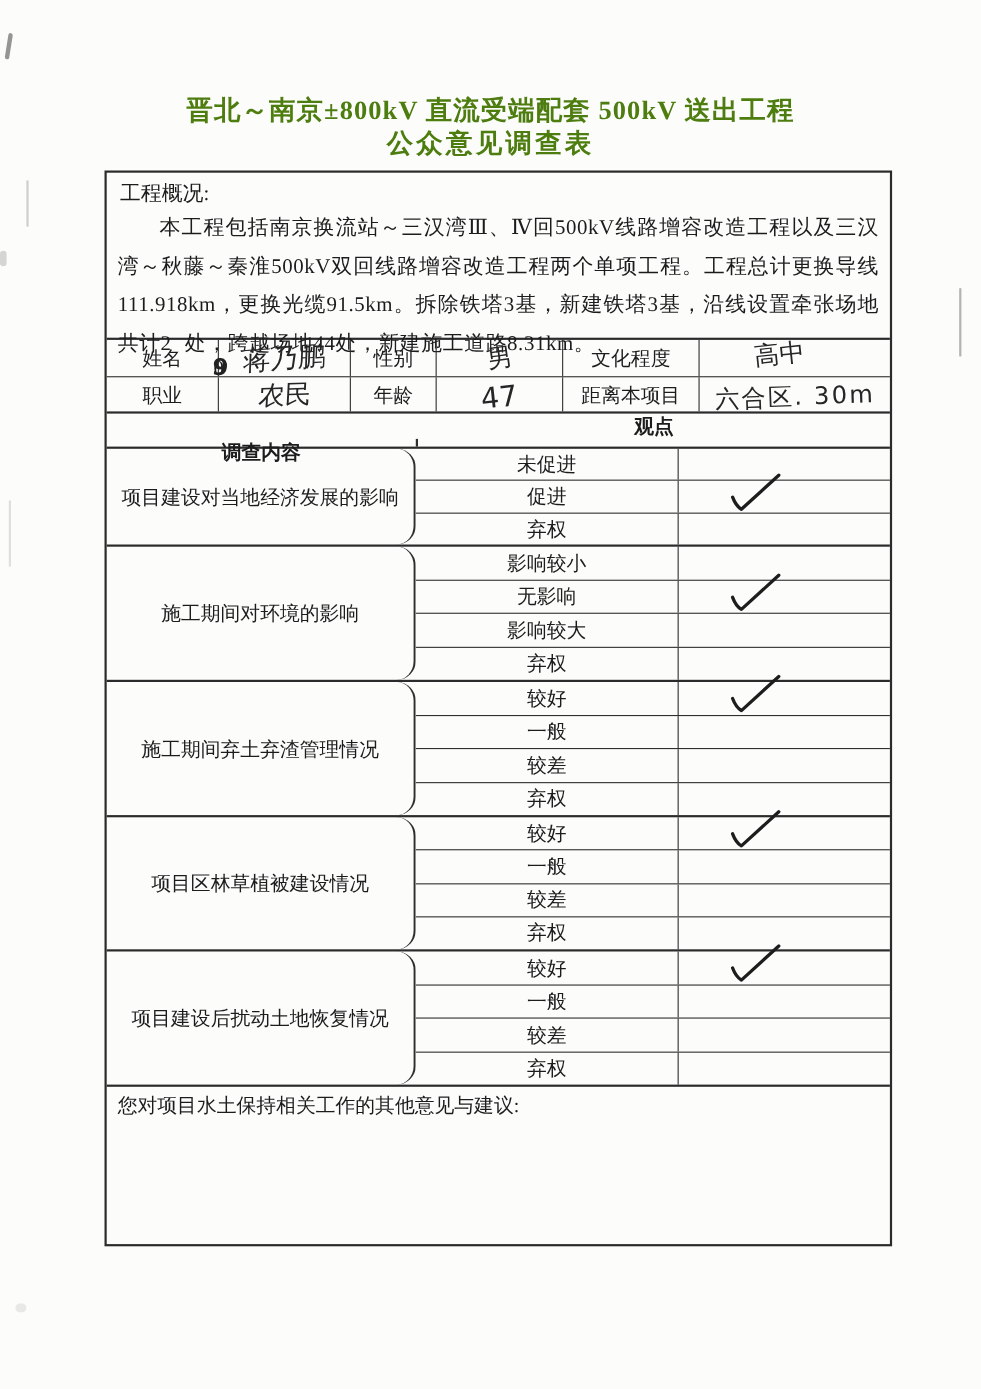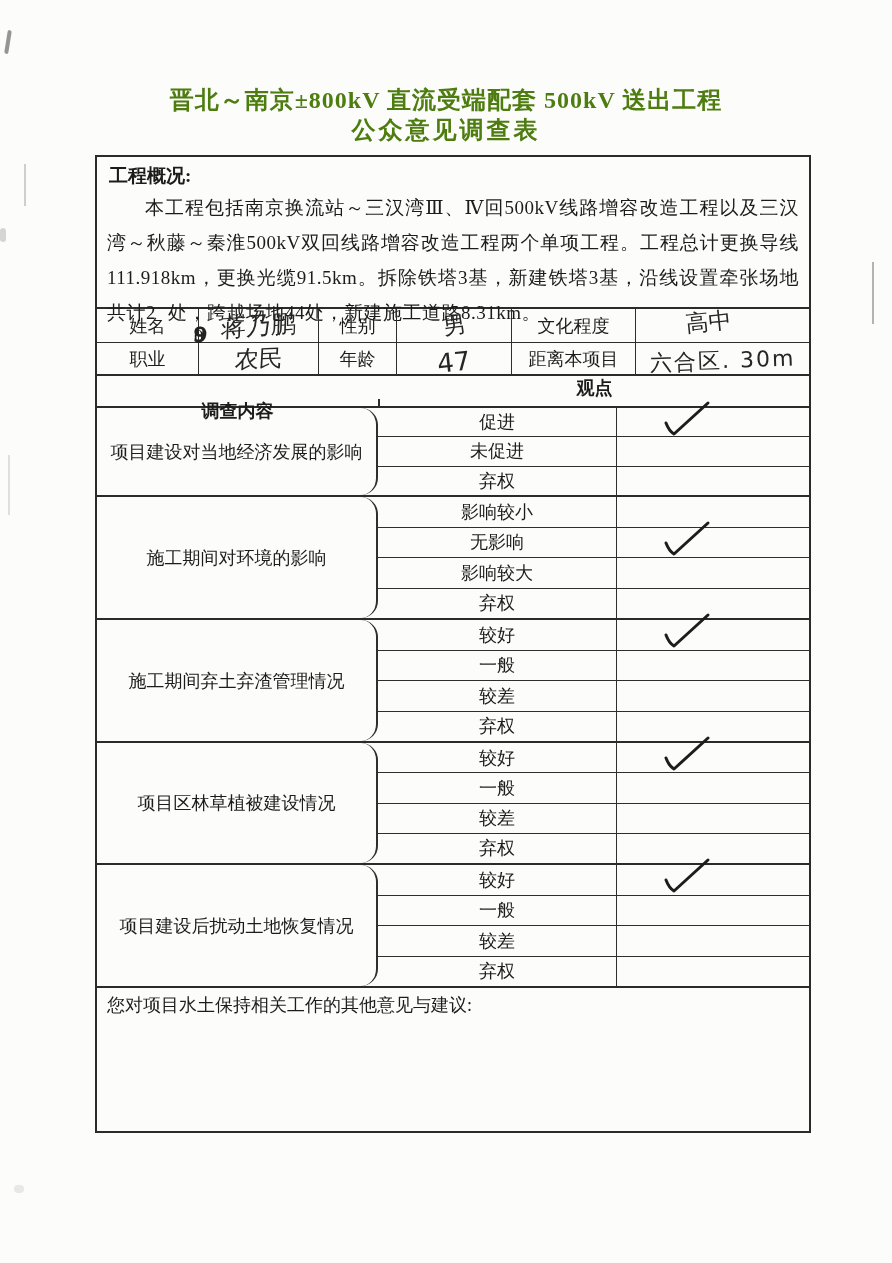--- a/index.html
+++ b/index.html
@@ -20,21 +20,21 @@
   
   .tbl{
     position:absolute;left:95px;top:155px;width:716px;height:978px;
     border:2px solid #2b2b2b;box-sizing:border-box;
     display:flex;flex-direction:column;
   }
   .blk{box-sizing:border-box;}
 
   
   .overview{height:152px;border-bottom:2px solid #2b2b2b;padding:4px 10px 0 10px;}
-  .ov-head{font-weight:bold;font-size:19px;padding:2px 0 1px 2px;}
+  .ov-head{font-weight:normal;font-size:19px;padding:2px 0 1px 2px;}
   .ov-para{font-size:19px;line-height:35px;text-align:justify;text-indent:2em;letter-spacing:.5px;}
   .ovr{position:relative;display:inline-block;width:12px;}
   .ovr .printed{position:absolute;left:0;top:0;}
   .ovr .hand9{
     position:absolute;left:-1px;top:-3px;font-size:21px;
     font-family:"DejaVu Sans",sans-serif;color:#222;
     transform:rotate(6deg);font-weight:bold;
   }
 
   
@@ -148,30 +148,30 @@
       </div>
     <div class="o">
         <div class="cell">观点</div>
       </div>
   </div>
 
   <div class="section" style="height:89px;">
     <div class="q-cell">项目建设对当地经济发展的影响</div>
     <div class="opts">
       <div class="opt-row">
+        <div class="opt-label">未促进</div>
+        <div class="opt-check"></div>
+      </div>
+      <div class="opt-row">
         <div class="opt-label">促进</div>
         <div class="opt-check">
             <svg class="tick" viewBox="0 0 52 42">
               <path d="M5 24 Q8 32 13 35 L47 4"></path>
             </svg>
           </div>
-      </div>
-      <div class="opt-row">
-        <div class="opt-label">未促进</div>
-        <div class="opt-check"></div>
       </div>
       <div class="opt-row">
         <div class="opt-label">弃权</div>
         <div class="opt-check"></div>
       </div>
     </div>
   </div>
 
   <div class="section" style="height:123px;">
     <div class="q-cell">施工期间对环境的影响</div>

